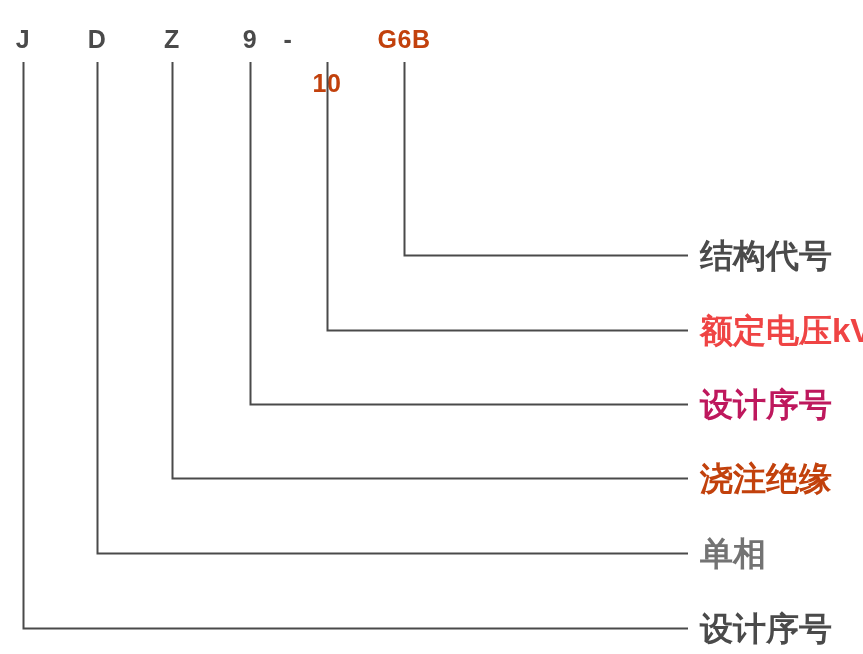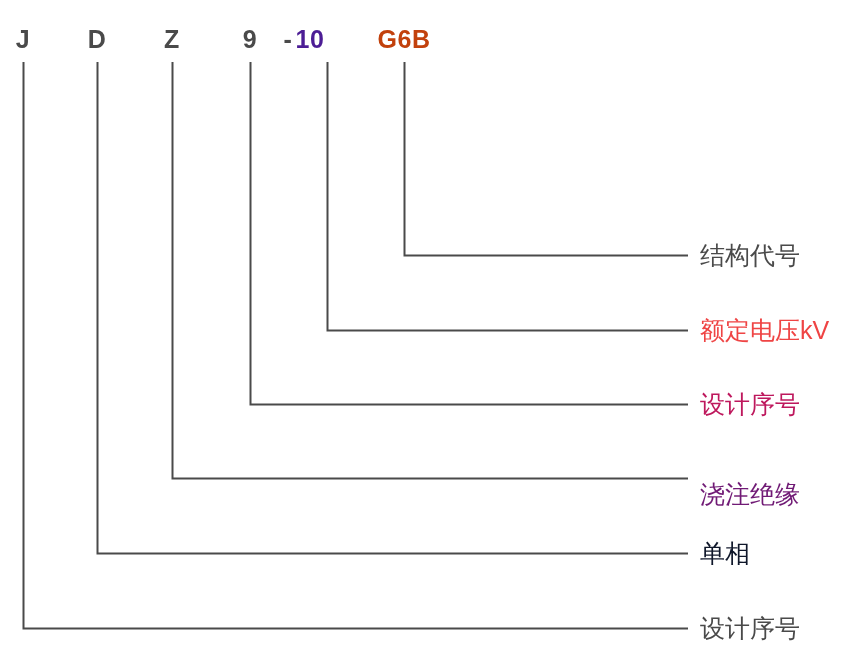--- a/index.html
+++ b/index.html
@@ -39,53 +39,53 @@
     position: absolute;
     left: 0;
     top: 0;
     width: 863px;
     height: 654px;
   }
   .callout-label {
     position: absolute;
     left: 700px;
     transform: translateY(-50%);
-    font-size: 25px;
-    font-weight: normal;
+    font-size: 33px;
+    font-weight: bold;
     color: #4a4a4a;
     white-space: nowrap;
     line-height: 1;
   }
 </style>
 </head>
 <body>
 
 <div id="diagram-root">
 
   <div id="code-row">
       <span class="code-char" style="left: 23px; color: rgb(74, 74, 74);">J</span>
       <span class="code-char" style="left: 97px; color: rgb(74, 74, 74);">D</span>
       <span class="code-char" style="left: 172px; color: rgb(74, 74, 74);">Z</span>
       <span class="code-char" style="left: 250px; color: rgb(74, 74, 74);">9</span>
       <span class="code-char" style="left: 288px; color: rgb(74, 74, 74);">-</span>
-      <span class="code-char" style="left: 310px; color: #4c1d95;">10</span>
+      <span class="code-char" style="left: 327px; color: #c2410c; margin-top: 44px;">10</span>
       <span class="code-char" style="left: 404px; color: #c2410c; text-align: right;">G6B</span>
     </div>
 
   <svg id="leader-svg" width="863" height="654" viewBox="0 0 863 654" xmlns="http://www.w3.org/2000/svg">
       <path d="M 404.5 62 L 404.5 255.5 L 688 255.5" fill="none" stroke="#4a4a4a" stroke-width="2" stroke-linecap="butt" stroke-linejoin="miter"></path>
       <path d="M 327.5 62 L 327.5 330.5 L 688 330.5" fill="none" stroke="#4a4a4a" stroke-width="2" stroke-linecap="butt" stroke-linejoin="miter"></path>
       <path d="M 250.5 62 L 250.5 404.5 L 688 404.5" fill="none" stroke="#4a4a4a" stroke-width="2" stroke-linecap="butt" stroke-linejoin="miter"></path>
       <path d="M 172.5 62 L 172.5 478.5 L 688 478.5" fill="none" stroke="#4a4a4a" stroke-width="2" stroke-linecap="butt" stroke-linejoin="miter"></path>
       <path d="M 97.5 62 L 97.5 553.5 L 688 553.5" fill="none" stroke="#4a4a4a" stroke-width="2" stroke-linecap="butt" stroke-linejoin="miter"></path>
       <path d="M 23.5 62 L 23.5 628.5 L 688 628.5" fill="none" stroke="#4a4a4a" stroke-width="2" stroke-linecap="butt" stroke-linejoin="miter"></path>
     </svg>
 
   <div id="labels-layer">
       <div class="callout-label" style="left: 700px; top: 255px; color: rgb(74, 74, 74);">结构代号</div>
       <div class="callout-label" style="left: 700px; top: 330px; color: #ef4444;">额定电压kV</div>
       <div class="callout-label" style="left: 700px; top: 404px; color: #be185d;">设计序号</div>
-      <div class="callout-label" style="left: 700px; top: 494px; color: #701a75;">浇注绝缘</div>
-      <div class="callout-label" style="left: 700px; top: 553px; color: #0f172a;">单相</div>
+      <div class="callout-label" style="left: 700px; top: 478px; color: #c2410c;">浇注绝缘</div>
+      <div class="callout-label" style="left: 700px; top: 553px; color: #737373;">单相</div>
       <div class="callout-label" style="left: 700px; top: 628px; color: rgb(74, 74, 74);">设计序号</div>
     </div>
 
 </div>
 
 </body></html>

